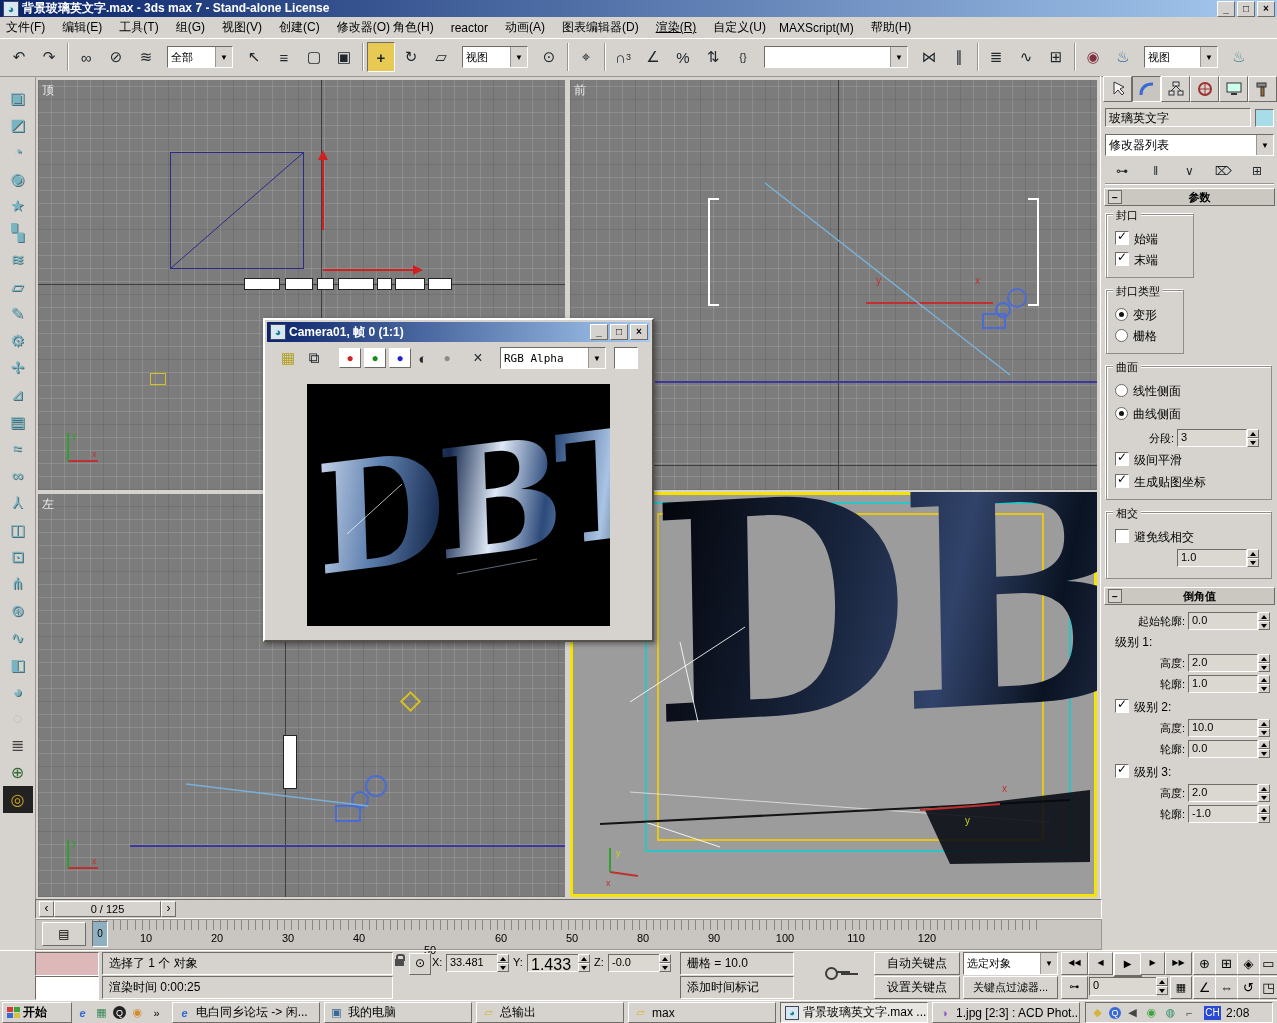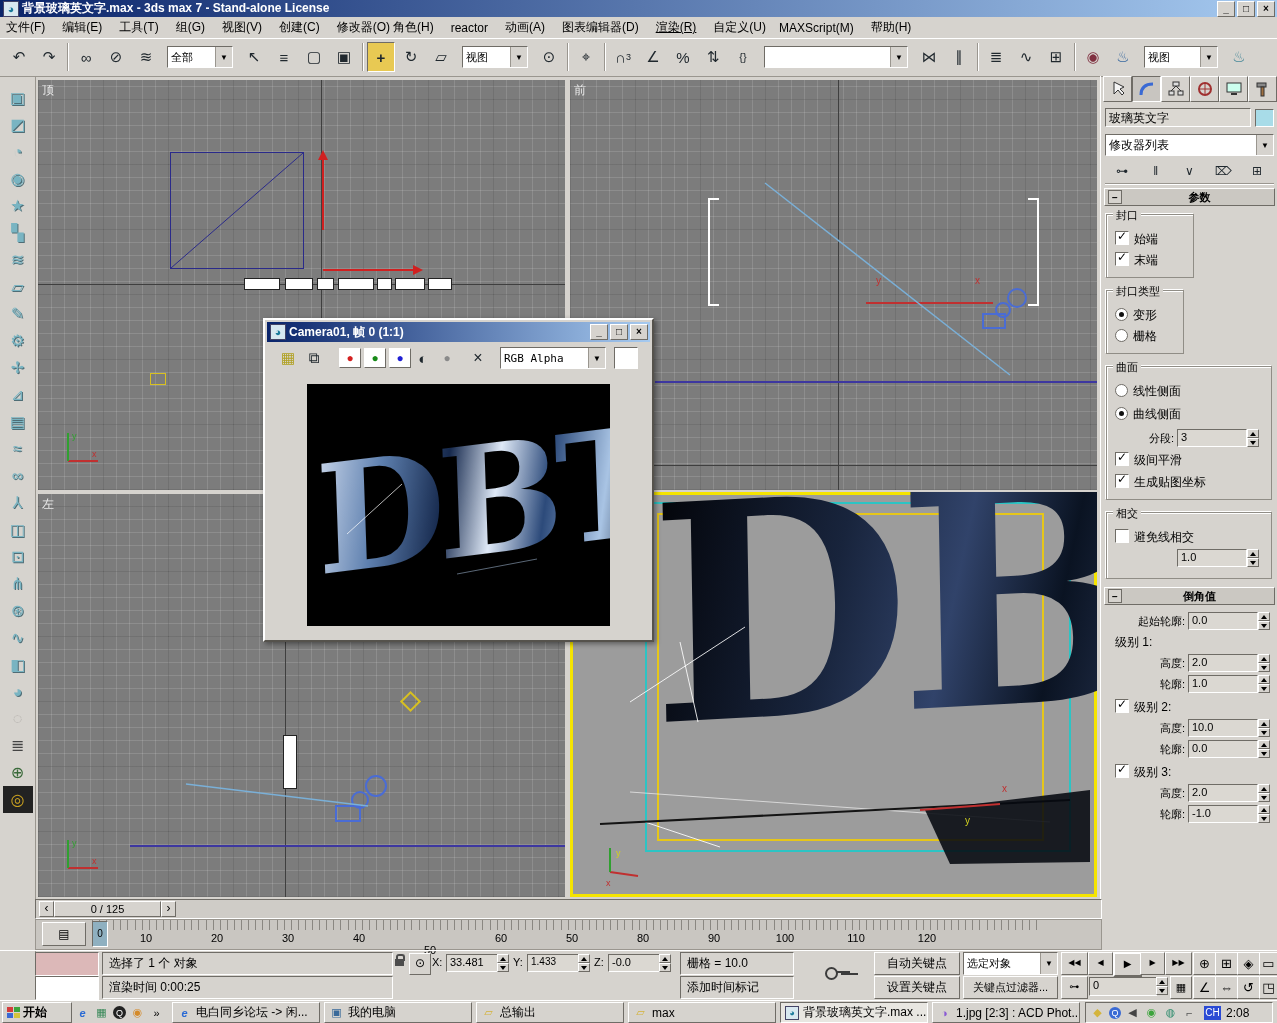--- a/index.html
+++ b/index.html
@@ -612,21 +612,21 @@
     </span>
   <span class="raised abs" style="left:409px;top:2px;width:20px;height:20px;text-align:center;line-height:19px;">
     <span>⊙</span></span>
   <span class="abs" style="left:432px;top:5px;font-size:11px;">X:</span>
   <span class="field abs" style="left:446px;top:3px;width:44px;height:14px;font-size:11px;">33.481</span>
   <span class="spin abs" style="left:497px;top:3px;">
       <b class="up"></b>
       <b class="dn"></b>
     </span>
   <span class="abs" style="left:513px;top:5px;font-size:11px;">Y:</span>
-  <span class="field abs" style="left:527px;top:3px;width:44px;height:14px;font-size:10px;">1.433</span>
+  <span class="field abs" style="left:527px;top:3px;width:44px;height:14px;font-size:16px;">1.433</span>
   <span class="spin abs" style="left:578px;top:3px;">
       <b class="up"></b>
       <b class="dn"></b>
     </span>
   <span class="abs" style="left:594px;top:5px;font-size:11px;">Z:</span>
   <span class="field abs" style="left:608px;top:3px;width:44px;height:14px;font-size:11px;">-0.0</span>
   <span class="spin abs" style="left:659px;top:3px;">
       <b class="up"></b>
       <b class="dn"></b>
     </span>

